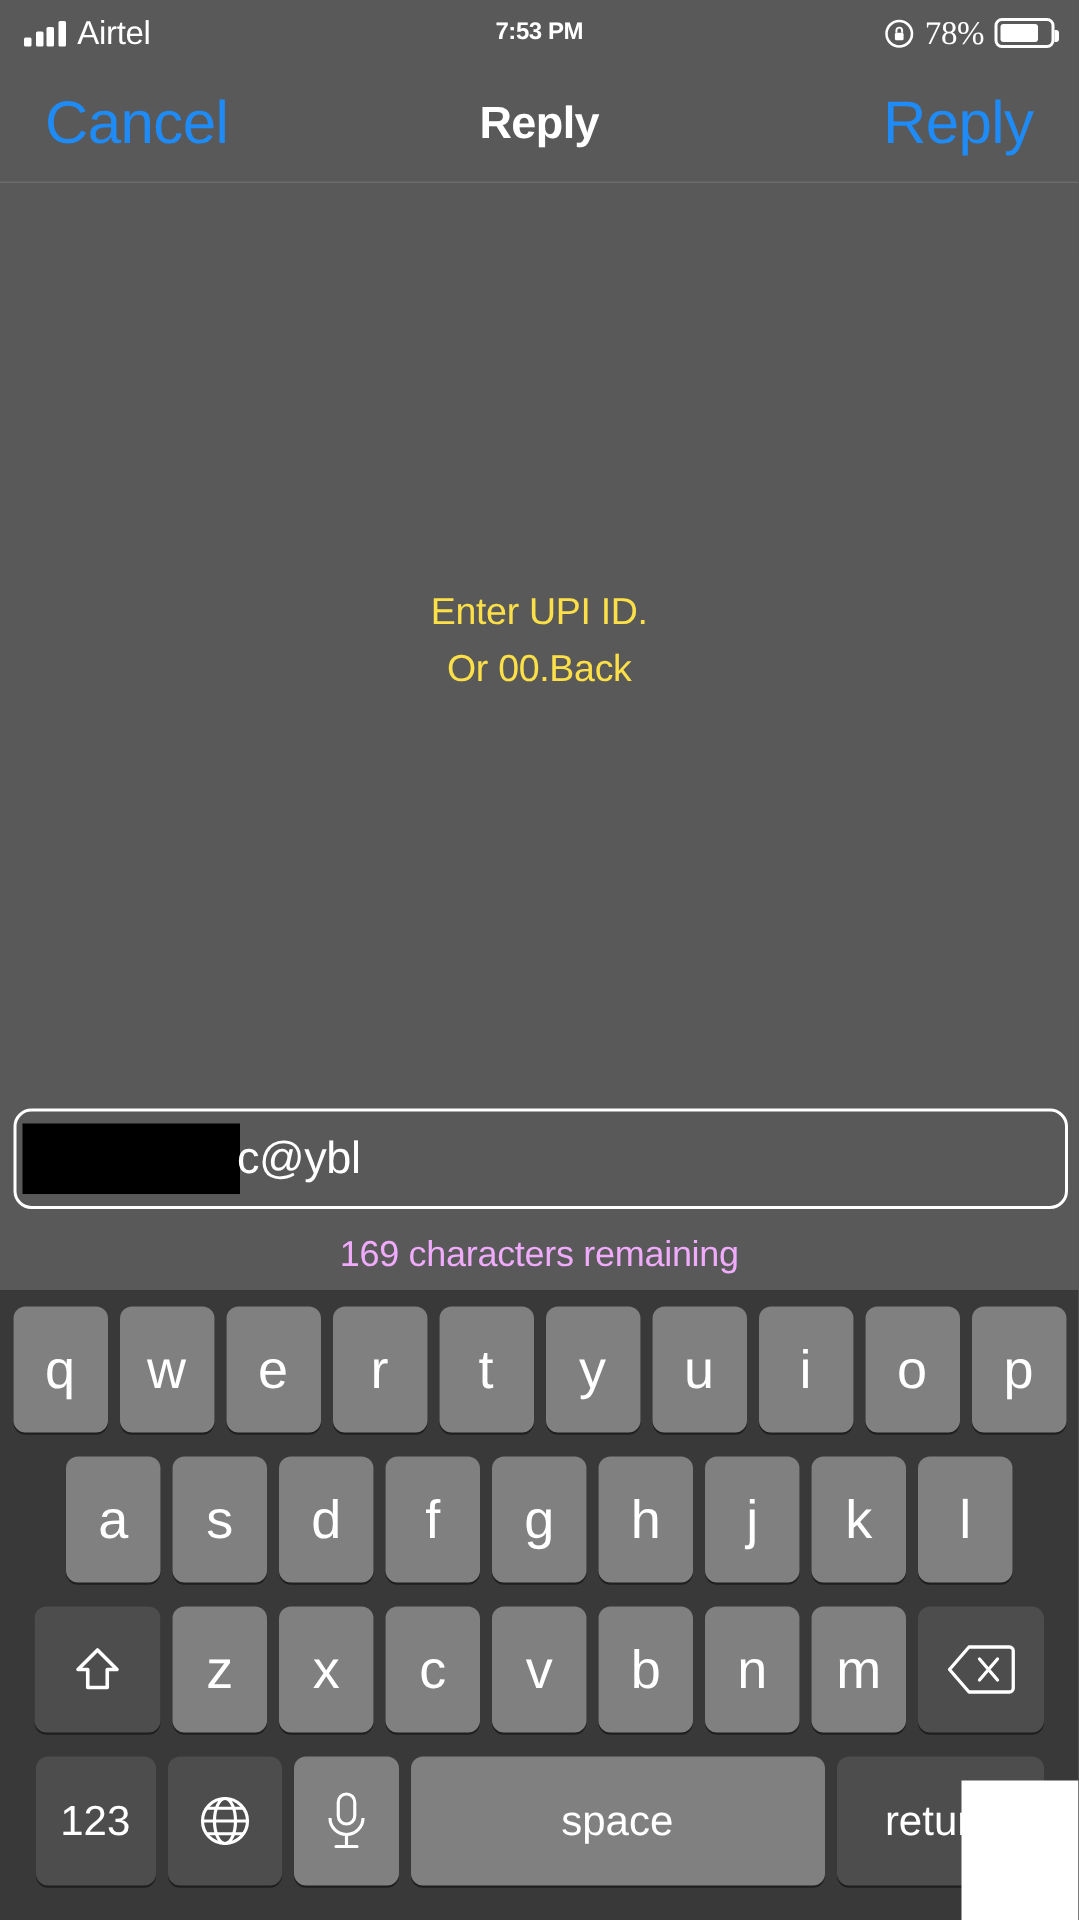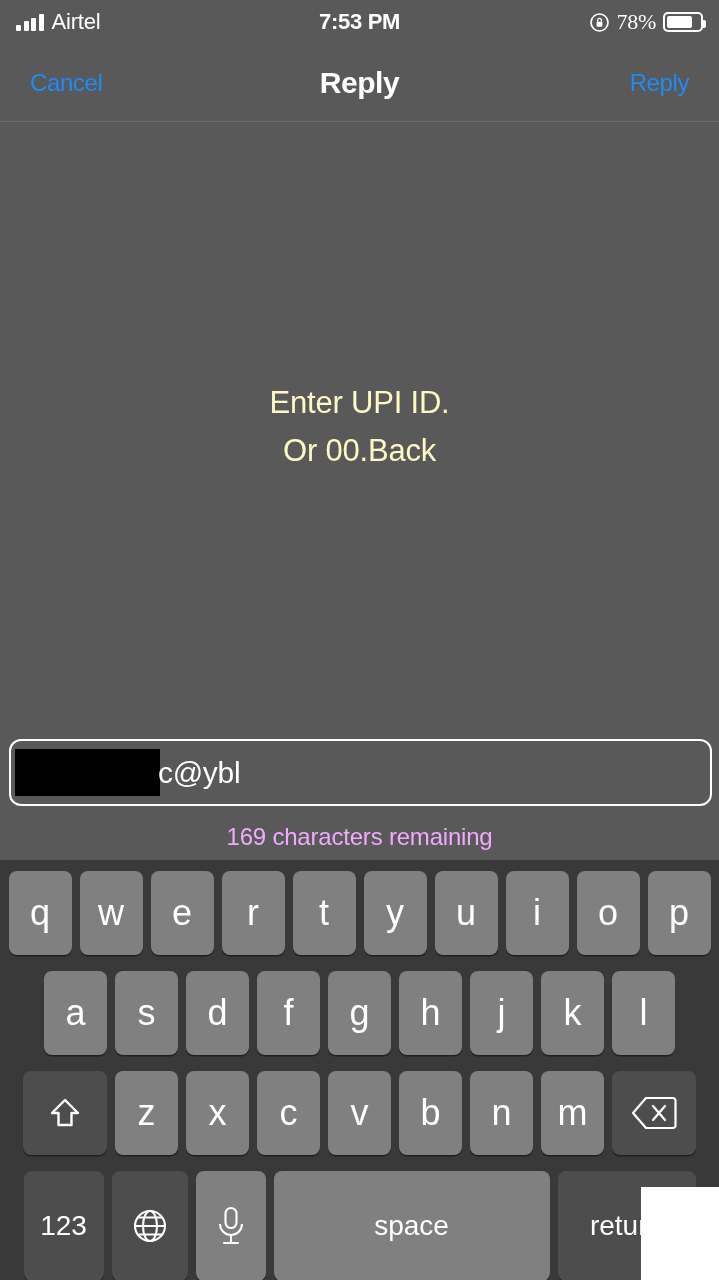--- a/index.html
+++ b/index.html
@@ -30,21 +30,21 @@
   .signal-bars { display:flex; align-items:flex-end; gap:2.5px; height:17px; }
   .signal-bars span {
     width:5px; background:#ffffff; border-radius:1px; display:block;
   }
   .signal-bars span:nth-child(1){ height:6px; }
   .signal-bars span:nth-child(2){ height:9.5px; }
   .signal-bars span:nth-child(3){ height:13px; }
   .signal-bars span:nth-child(4){ height:17px; }
 
   .carrier { font-size:22px; letter-spacing:-0.2px; }
-  .clock { font-size:22px; font-weight:bold; letter-spacing:-0.3px; }
+  .clock { font-size:16px; font-weight:bold; letter-spacing:-0.3px; }
   .battery-pct { font-size:22px; letter-spacing:-0.3px; }
 
   .rotation-lock { width:21px; height:21px; position:relative; }
   .rotation-lock svg { display:block; }
 
   .battery-icon {
     width:40px; height:20px;
     border:2px solid #ffffff; border-radius:5px;
     position:relative; padding:2px;
   }
@@ -57,39 +57,39 @@
 
   
   .nav-bar {
     position:absolute; top:44px; left:0;
     width:719px; height:78px;
     display:flex; align-items:center; justify-content:space-between;
     padding:0 30px;
     border-bottom:1px solid #6b6b6b;
   }
   .nav-btn {
-    font-size:24px; color:#1f8bf7; background:none; border:none;
+    font-size:40px; color:#1f8bf7; background:none; border:none;
     cursor:pointer; font-family:inherit; letter-spacing:-0.4px;
   }
   .nav-title {
     font-size:30px; font-weight:bold; color:#ffffff;
     letter-spacing:-0.4px;
     position:absolute; left:0; right:0; text-align:center;
     pointer-events:none;
   }
 
   
   .message-area {
     position:absolute; top:123px; left:0;
     width:719px; height:607px;
     display:flex; flex-direction:column;
     align-items:center; justify-content:center;
   }
   .message-line {
-    font-size:31px; color:#fef9c3; line-height:1.52;
+    font-size:25px; color:#fde047; line-height:1.52;
     letter-spacing:-0.2px; text-align:center;
   }
 
   
   .input-wrap {
     position:absolute; top:739px; left:9px;
     width:703px; height:67px;
   }
   .text-field {
     width:100%; height:100%;
@@ -142,21 +142,21 @@
   }
   .key.letter { width:63px; }
   .key.dark { background:#4d4d4d; }
   .key.shift { width:84px; }
   .key.backspace { width:84px; }
   .key.num { width:80px; font-size:28px; }
   .key.globe { width:76px; }
   .key.mic { width:70px; background:#808080; }
   .key.space { flex:1; max-width:276px; font-size:28px; }
   .key.return { width:138px; font-size:28px; }
-  .key.row4 { height:110px; }
+  .key.row4 { height:86px; }
 
   .key svg { display:block; }
 
   
   .white-overlay {
     position:absolute;
     left:641px; top:1187px;
     width:78px; height:93px;
     background:#ffffff;
     z-index:50;

